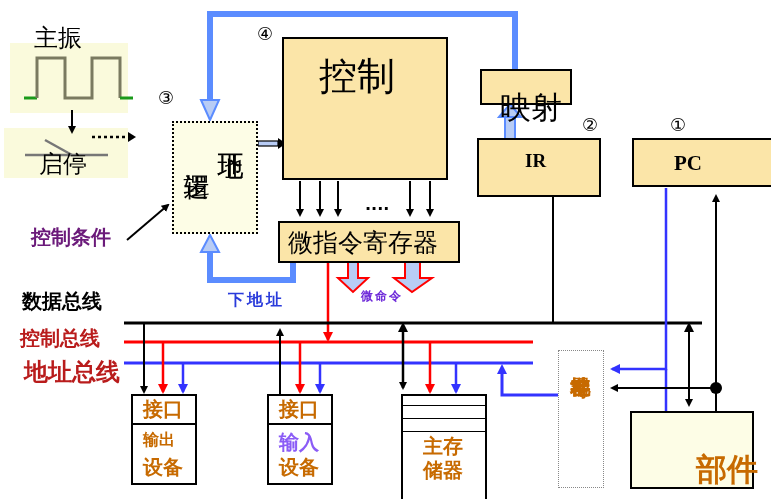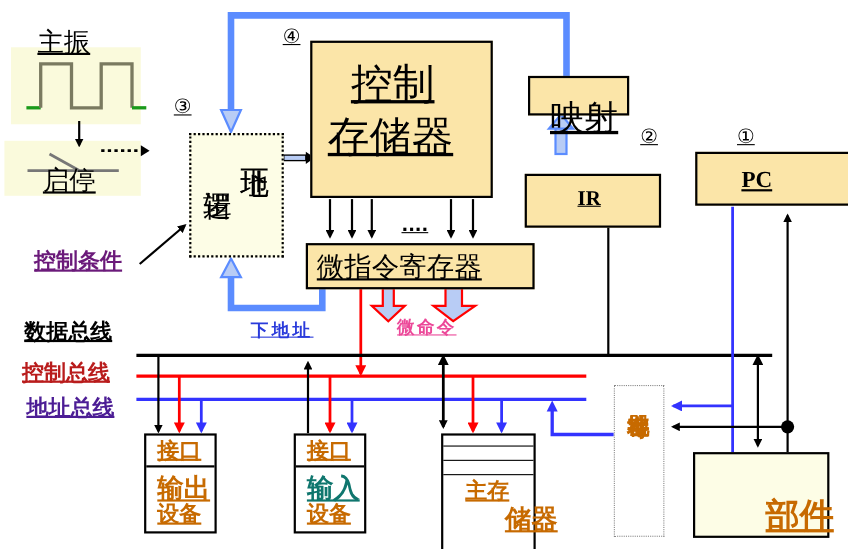--- a/index.html
+++ b/index.html
@@ -1,20 +1,20 @@
 <!DOCTYPE html>
 <html><head>
 <meta charset="utf-8">
 <style>
   html, body { margin:0; padding:0; background:#ffffff; }
   body { width:771px; height:499px; position:relative; overflow:hidden;
          font-family:"DejaVu Sans", sans-serif; }
   svg { position:absolute; left:0; top:0; }
   .box { position:absolute; box-sizing:border-box; border:2px solid #000; }
-  .lbl { position:absolute; white-space:nowrap; line-height:1;text-decoration:underline; }
+  .lbl { position:absolute; white-space:nowrap; line-height:1; }
   .vtext { writing-mode:vertical-rl; text-orientation:upright; letter-spacing:0px; }
 </style>
 </head>
 <body>
 
 <svg width="771" height="499" viewBox="0 0 771 499">
   <defs>
     <marker id="ah-k" markerWidth="8" markerHeight="8" refX="6" refY="4" orient="auto" markerUnits="userSpaceOnUse">
       <path d="M0,0 L8,4 L0,8 Z" fill="#000"></path>
     </marker>
@@ -108,69 +108,68 @@
 <div class="lbl" style="left:582px;top:116px;font-size:18px;">②</div>
 <div class="lbl" style="left:670px;top:116px;font-size:18px;">①</div>
 
 <div class="box" style="left:172px;top:121px;width:86px;height:113px;background:#fdfde6;border:2px dotted #000;">
   <div class="lbl vtext" style="left:10px;top:30px;font-size:26px;color:#000;">逻辑</div>
   <div class="lbl vtext" style="left:44px;top:10px;font-size:26px;color:#000;">下地址</div>
 </div>
 
 <div class="box" style="left:282px;top:37px;width:166px;height:143px;background:#fbe5a8;">
   <div class="lbl" style="left:35px;top:18px;font-size:38px;">控制</div>
-  <div class="lbl" style="left:14px;top:66px;font-size:38px;">存储器</div>
 </div>
 
 <div class="lbl" style="left:365px;top:197px;font-size:16px;font-weight:bold;">....</div>
 
-<div class="box" style="left:278px;top:221px;width:208px;height:42px;background:#fbe5a8;">
+<div class="box" style="left:278px;top:221px;width:182px;height:42px;background:#fbe5a8;">
   <div class="lbl" style="left:8px;top:7px;font-size:25px;">微指令寄存器</div>
 </div>
 
 <div class="box" style="left:480px;top:69px;width:92px;height:36px;background:#fbe5a8;">
   <div class="lbl" style="left:18px;top:21px;font-size:31px;">映射</div>
 </div>
 
-<div class="box" style="left:477px;top:138px;width:124px;height:49px;background:#fbe5a8;margin-top:20px;">
+<div class="box" style="left:477px;top:138px;width:124px;height:59px;background:#fbe5a8;">
   <div class="lbl" style="left:46px;top:11px;font-size:19px;font-weight:bold;font-family:'Liberation Serif',serif;">IR</div>
 </div>
 
 <div class="box" style="left:632px;top:138px;width:143px;height:49px;background:#fbe5a8;">
   <div class="lbl" style="left:40px;top:13px;font-size:21px;font-weight:bold;font-family:'Liberation Serif',serif;">PC</div>
 </div>
 
 <div class="lbl" style="left:31px;top:227px;font-size:20px;color:#6b1a7a;font-weight:bold;">控制条件</div>
 <div class="lbl" style="left:228px;top:292px;font-size:16px;color:#2a3bdb;font-weight:bold;letter-spacing:3px;">下地址</div>
-<div class="lbl" style="left:361px;top:290px;font-size:16px;color:#ec4899;font-weight:bold;letter-spacing:2px;">微命令</div>
+<div class="lbl" style="left:361px;top:290px;font-size:12px;color:#6d28d9;font-weight:bold;letter-spacing:2px;">微命令</div>
 
 <div class="lbl" style="left:22px;top:291px;font-size:20px;color:#000;font-weight:bold;">数据总线</div>
 <div class="lbl" style="left:20px;top:328px;font-size:20px;color:#b91c1c;font-weight:bold;">控制总线</div>
-<div class="lbl" style="left:24px;top:360px;font-size:20px;color:#4c1d95;font-weight:bold;">地址总线</div>
+<div class="lbl" style="left:24px;top:360px;font-size:24px;color:#b91c1c;font-weight:bold;">地址总线</div>
 
 <div class="box" style="left:131px;top:394px;width:66px;height:91px;background:#fff;">
   <div style="position:absolute;left:0;top:27px;width:100%;border-top:2px solid #000;"></div>
   <div class="lbl" style="left:10px;top:3px;font-size:20px;color:#c76a00;font-weight:bold;">接口</div>
-  <div class="lbl" style="left:10px;top:36px;font-size:24px;color:#c76a00;font-weight:bold;">输出</div>
+  <div class="lbl" style="left:10px;top:36px;font-size:16px;color:#c76a00;font-weight:bold;">输出</div>
   <div class="lbl" style="left:10px;top:61px;font-size:20px;color:#c76a00;font-weight:bold;">设备</div>
 </div>
 
 <div class="box" style="left:267px;top:394px;width:66px;height:91px;background:#fff;">
   <div style="position:absolute;left:0;top:27px;width:100%;border-top:2px solid #000;"></div>
   <div class="lbl" style="left:10px;top:3px;font-size:20px;color:#c76a00;font-weight:bold;">接口</div>
-  <div class="lbl" style="left:10px;top:36px;font-size:24px;color:#0f766e;font-weight:bold;">输入</div>
+  <div class="lbl" style="left:10px;top:36px;font-size:20px;color:#8b5cf6;font-weight:bold;">输入</div>
   <div class="lbl" style="left:10px;top:61px;font-size:20px;color:#c76a00;font-weight:bold;">设备</div>
 </div>
 
 <div class="box" style="left:401px;top:394px;width:86px;height:111px;background:#fff;">
   <div style="position:absolute;left:0;top:9px;width:100%;border-top:1.5px solid #000;"></div>
   <div style="position:absolute;left:0;top:22px;width:100%;border-top:1.5px solid #000;"></div>
   <div style="position:absolute;left:0;top:35px;width:100%;border-top:1.5px solid #000;"></div>
   <div class="lbl" style="left:20px;top:40px;font-size:20px;color:#c76a00;font-weight:bold;">主存</div>
-  <div class="lbl" style="left:20px;top:64px;font-size:24px;color:#c76a00;font-weight:bold;margin-left:36px;">储器</div>
+  <div class="lbl" style="left:20px;top:64px;font-size:20px;color:#c76a00;font-weight:bold;">储器</div>
 </div>
 
 <div class="box" style="left:558px;top:350px;width:46px;height:138px;background:#fff;border:1.5px dotted #888;">
   <div class="lbl vtext" style="left:10px;top:10px;font-size:20px;color:#c76a00;font-weight:bold;line-height:1.15;">地址寄存器</div>
 </div>
 
 <div class="box" style="left:630px;top:411px;width:124px;height:78px;background:#fdfde6;">
   <div class="lbl" style="left:32px;top:41px;font-size:31px;color:#c76a00;font-weight:bold;margin-left:32px;">部件</div>
 </div>
 

